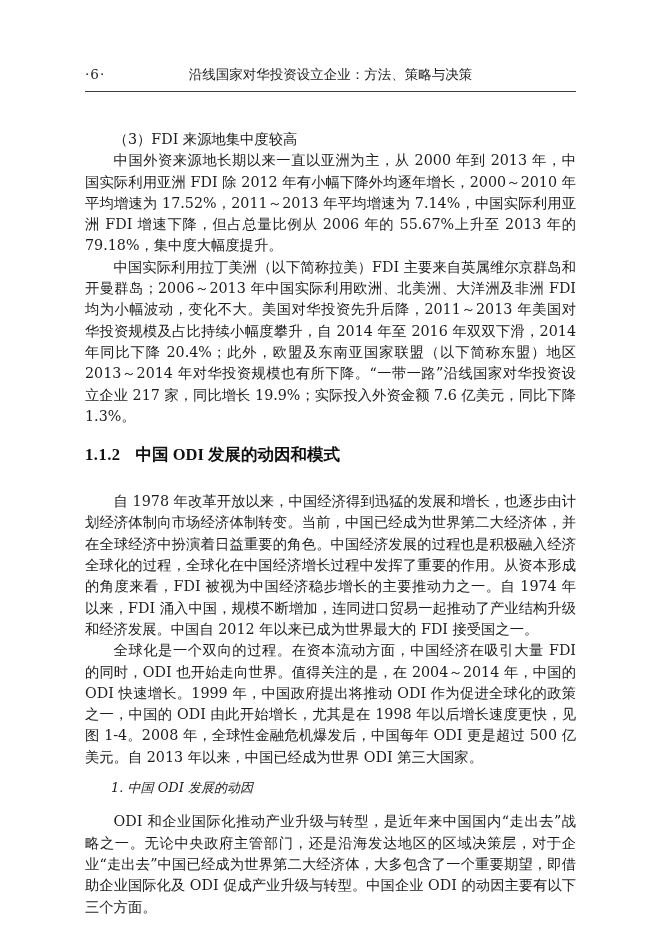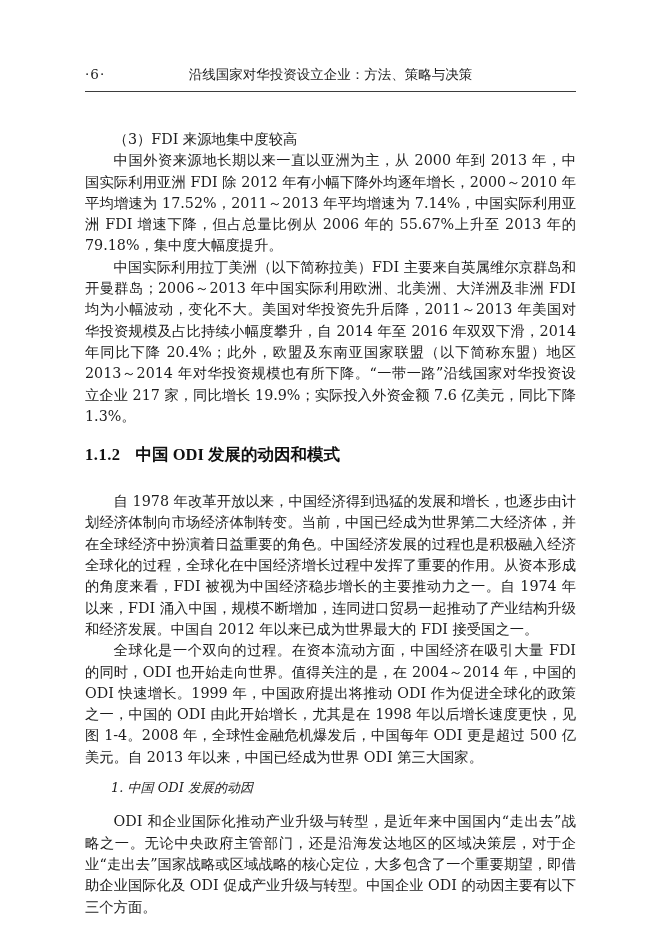--- a/index.html
+++ b/index.html
@@ -84,15 +84,15 @@
 
     <h2 class="section-heading">
       <span class="sec-num">1.1.2</span><span>中国 ODI 发展的动因和模式</span>
     </h2>
 
     <p>自 1978 年改革开放以来，中国经济得到迅猛的发展和增长，也逐步由计划经济体制向市场经济体制转变。当前，中国已经成为世界第二大经济体，并在全球经济中扮演着日益重要的角色。中国经济发展的过程也是积极融入经济全球化的过程，全球化在中国经济增长过程中发挥了重要的作用。从资本形成的角度来看，FDI 被视为中国经济稳步增长的主要推动力之一。自 1974 年以来，FDI 涌入中国，规模不断增加，连同进口贸易一起推动了产业结构升级和经济发展。中国自 2012 年以来已成为世界最大的 FDI 接受国之一。</p>
     <p>全球化是一个双向的过程。在资本流动方面，中国经济在吸引大量 FDI 的同时，ODI 也开始走向世界。值得关注的是，在 2004～2014 年，中国的 ODI 快速增长。1999 年，中国政府提出将推动 ODI 作为促进全球化的政策之一，中国的 ODI 由此开始增长，尤其是在 1998 年以后增长速度更快，见图 1-4。2008 年，全球性金融危机爆发后，中国每年 ODI 更是超过 500 亿美元。自 2013 年以来，中国已经成为世界 ODI 第三大国家。</p>
 
     <h3 class="sub-heading">1. 中国 ODI 发展的动因</h3>
 
-    <p>ODI 和企业国际化推动产业升级与转型，是近年来中国国内“走出去”战略之一。无论中央政府主管部门，还是沿海发达地区的区域决策层，对于企业“走出去”国家战略或区域战略的核心定位，大多包含了一个重要期望，即借助企业国际化及 ODI 促成产业升级与转型。中国企业 ODI 的动因主要有以下三个方面。</p>
+    <p>ODI 和企业国际化推动产业升级与转型，是近年来中国国内“走出去”战略之一。无论中央政府主管部门，还是沿海发达地区的区域决策层，对于企业“走出去”中国已经成为世界第二大经济体，大多包含了一个重要期望，即借助企业国际化及 ODI 促成产业升级与转型。中国企业 ODI 的动因主要有以下三个方面。</p>
   </div>
 </div>
 
 </body></html>

